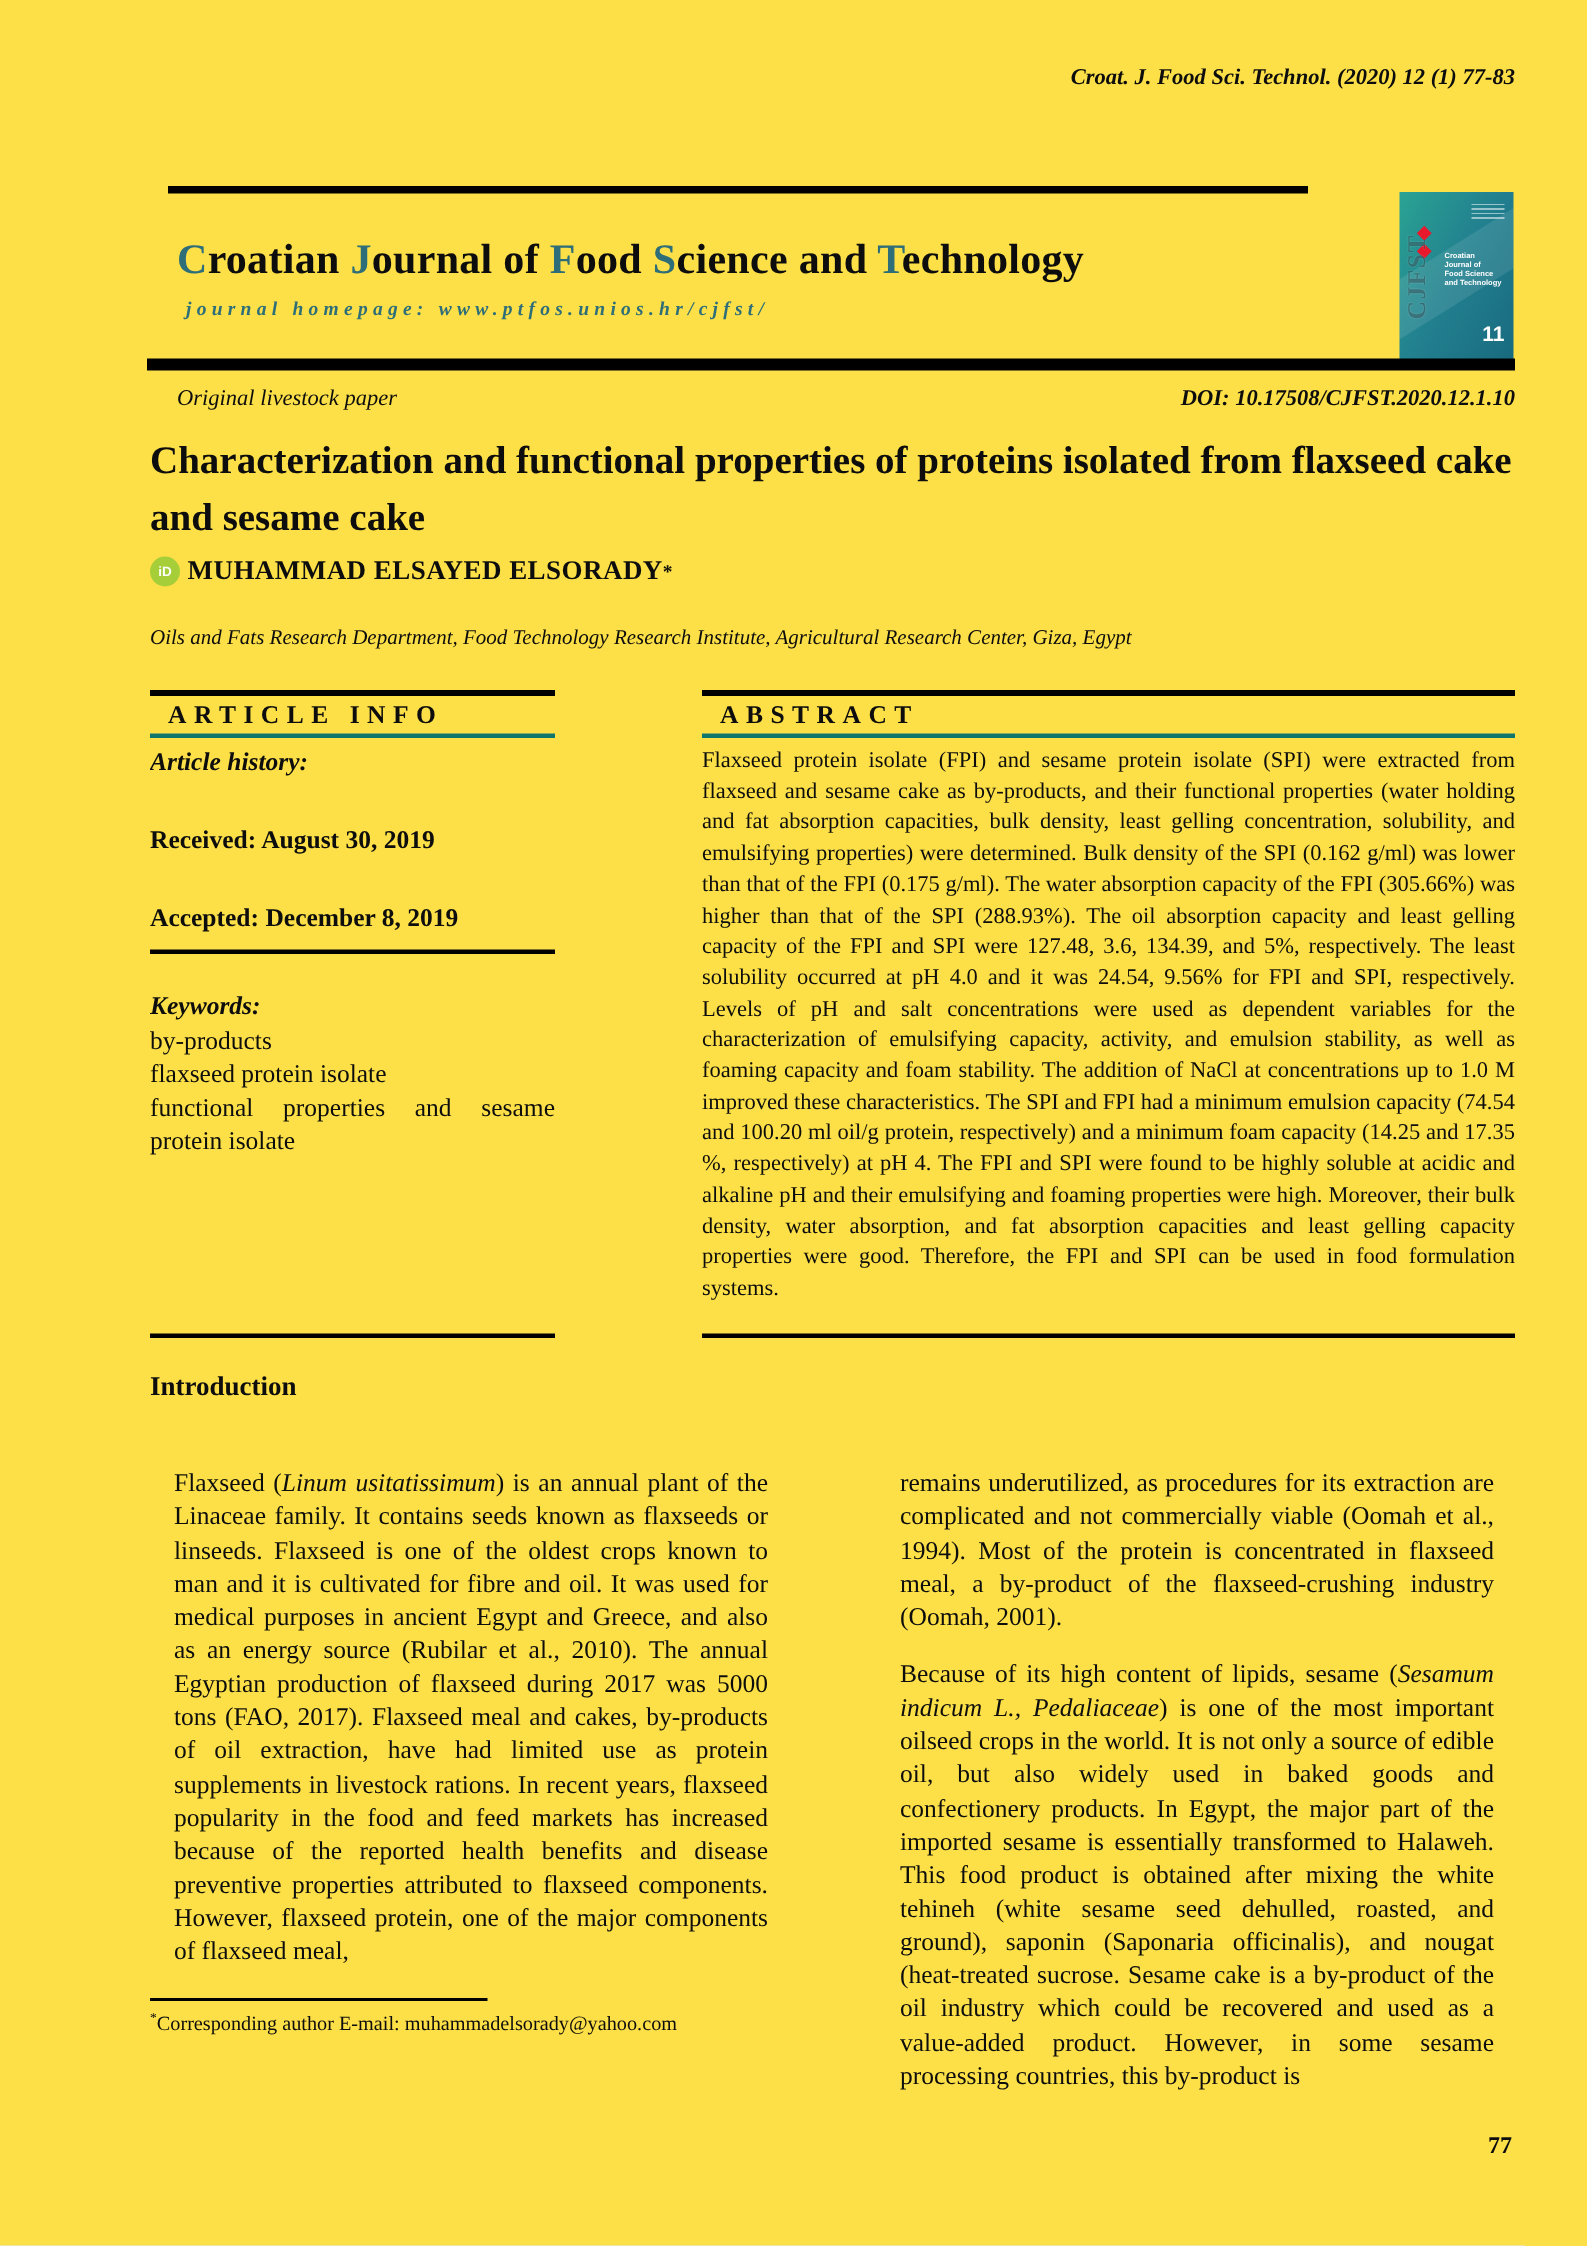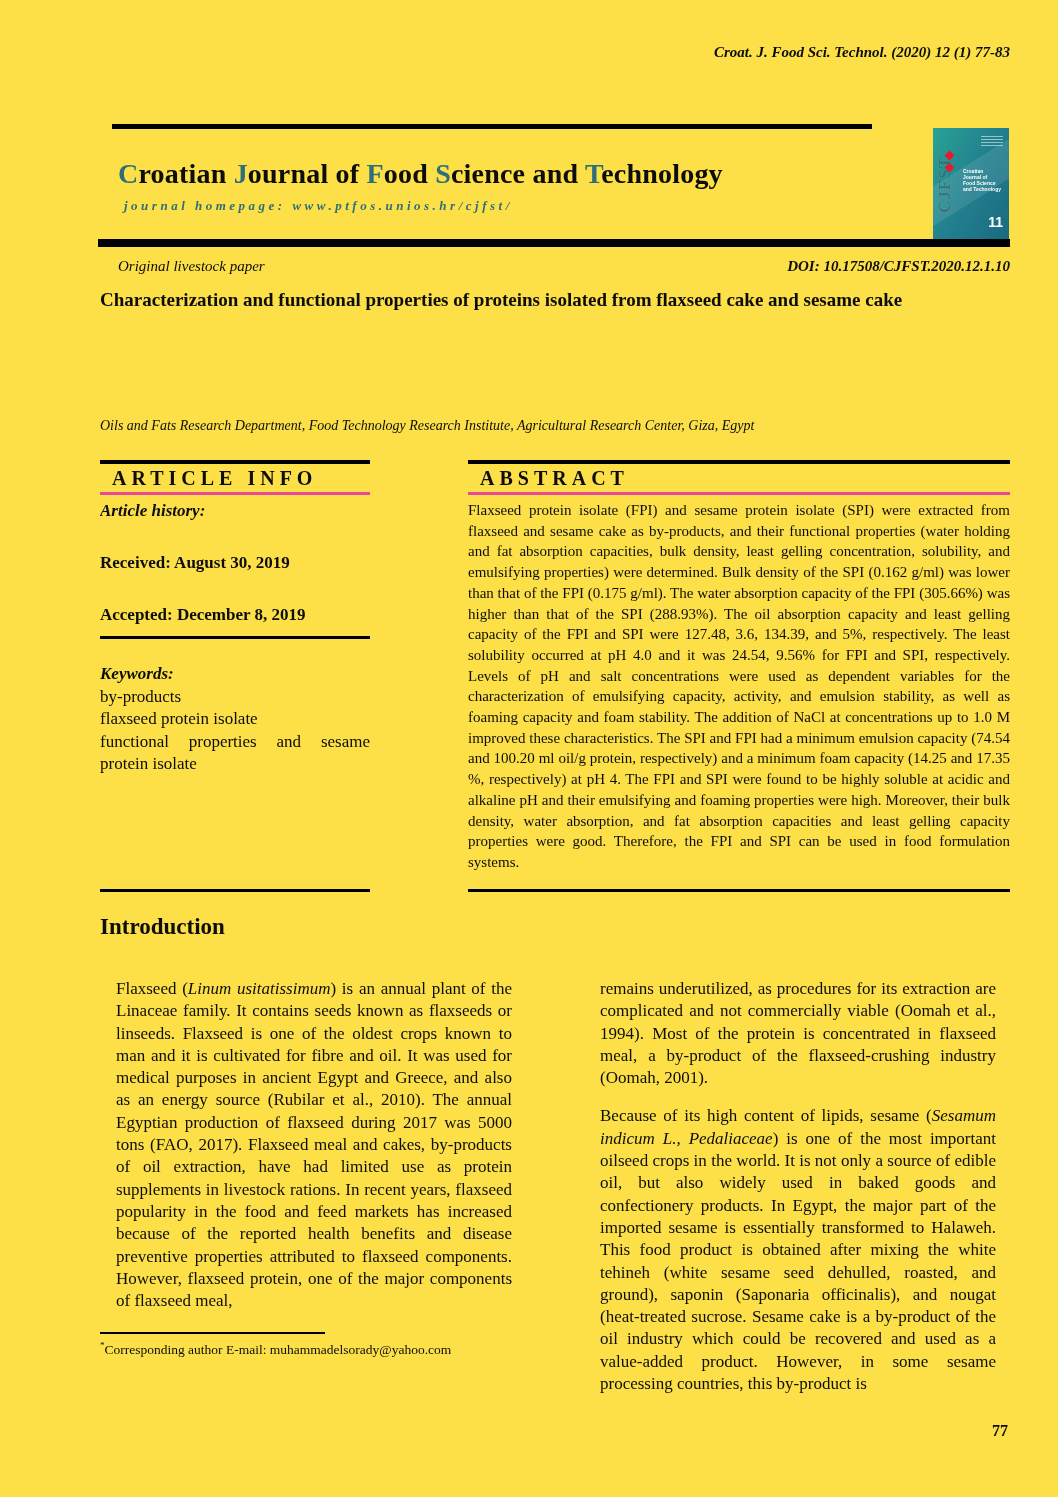--- a/index.html
+++ b/index.html
@@ -31,42 +31,42 @@
     text-shadow:0 0 1px rgba(255,255,255,0.35);}
   .cover-title{position:absolute;left:30px;top:40px;color:#fff;font-family:"Liberation Sans",sans-serif;
     font-size:5px;line-height:6px;font-weight:bold;}
   .cover-issue{position:absolute;right:6px;bottom:14px;color:#fff;font-family:"Liberation Sans",sans-serif;
     font-size:14px;font-weight:bold;}
   
   .meta-row{position:absolute;left:118px;top:258px;width:892px;display:flex;justify-content:space-between;
     font-size:15px;font-style:italic;}
   .doi{font-weight:600;}
   
-  .article-title{position:absolute;left:100px;top:288px;width:912px;font-size:19px;font-weight:bold;line-height:23px;}
+  .article-title{position:absolute;left:100px;top:288px;width:912px;font-size:26px;font-weight:bold;line-height:38px;}
   .author-row{position:absolute;left:100px;top:370px;display:flex;align-items:center;}
   .orcid{width:20px;height:20px;border-radius:50%;background:#A6CE39;color:#fff;
     font-family:"Liberation Sans",sans-serif;font-size:9px;font-weight:bold;
     display:flex;align-items:center;justify-content:center;margin-right:5px;}
   .author-name{font-size:18px;font-weight:bold;letter-spacing:0.3px;}
   .author-mark{font-size:13px;font-weight:bold;vertical-align:super;line-height:0;}
   .affiliation{position:absolute;left:100px;top:418px;width:912px;font-size:14px;font-style:italic;}
   
   .info-abstract{position:absolute;left:100px;top:460px;width:910px;display:flex;}
   .col{box-sizing:border-box;height:432px;border-top:4px solid #000;border-bottom:3px solid #000;overflow:hidden;}
   .col-info{width:270px;margin-right:98px;}
   .col-abstract{width:542px;}
-  .col-heading{font-size:20px;font-weight:bold;letter-spacing:5px;padding:3px 0 2px 12px;border-bottom:3px solid #ec4899;}
+  .col-heading{font-size:17px;font-weight:bold;letter-spacing:5px;padding:3px 0 2px 12px;border-bottom:3px solid #0f766e;}
   .history-block{padding:5px 0 10px 0;border-bottom:3px solid #000;font-size:17px;line-height:22px;}
   .keywords-block{padding-top:24px;font-size:17px;line-height:22.5px;}
   .label-italic{font-weight:bold;font-style:italic;}
   .history-line{font-weight:bold;margin-top:30px;}
   .keyword-last{text-align:justify;}
   .abstract-text{padding-top:5px;font-size:15px;line-height:20.7px;text-align:justify;}
   
-  .intro-heading{position:absolute;left:100px;top:914px;font-size:23px;font-weight:bold;}
+  .intro-heading{position:absolute;left:100px;top:914px;font-size:18px;font-weight:bold;}
   .intro-col{position:absolute;top:962px;width:428px;font-size:17px;line-height:22.3px;text-align:justify;}
   .intro-left{left:100px;}
   .intro-right{left:584px;}
   .intro-col p{margin:16px;}
   
   .footnote{position:absolute;left:100px;top:1332px;width:430px;}
   .footnote-rule{width:225px;height:2px;background:#000;margin-bottom:6px;}
   .footnote-text{font-size:13.5px;}
   .footnote-text sup{font-size:9px;}
   
@@ -103,20 +103,25 @@
 
   <div class="rule-header-bottom"></div>
 
   <div class="meta-row">
     <span class="paper-type">Original livestock paper</span>
     <span class="doi">DOI: 10.17508/CJFST.2020.12.1.10</span>
   </div>
 
   <div class="article-title">Characterization and functional properties of proteins isolated from flaxseed cake and sesame cake</div>
 
+  <div class="author-row">
+    <span class="orcid">iD</span>
+    <span class="author-name">MUHAMMAD ELSAYED ELSORADY</span>
+    <span class="author-mark">*</span>
+  </div>
 
   <div class="affiliation">Oils and Fats Research Department, Food Technology Research Institute, Agricultural Research Center, Giza, Egypt</div>
 
   <div class="info-abstract">
     <div class="col col-info">
       <div class="col-heading">ARTICLE INFO</div>
       <div class="history-block">
         <div class="label-italic">Article history:</div>
         <div class="history-line">Received: August 30, 2019</div>
         <div class="history-line">Accepted: December 8, 2019</div>

